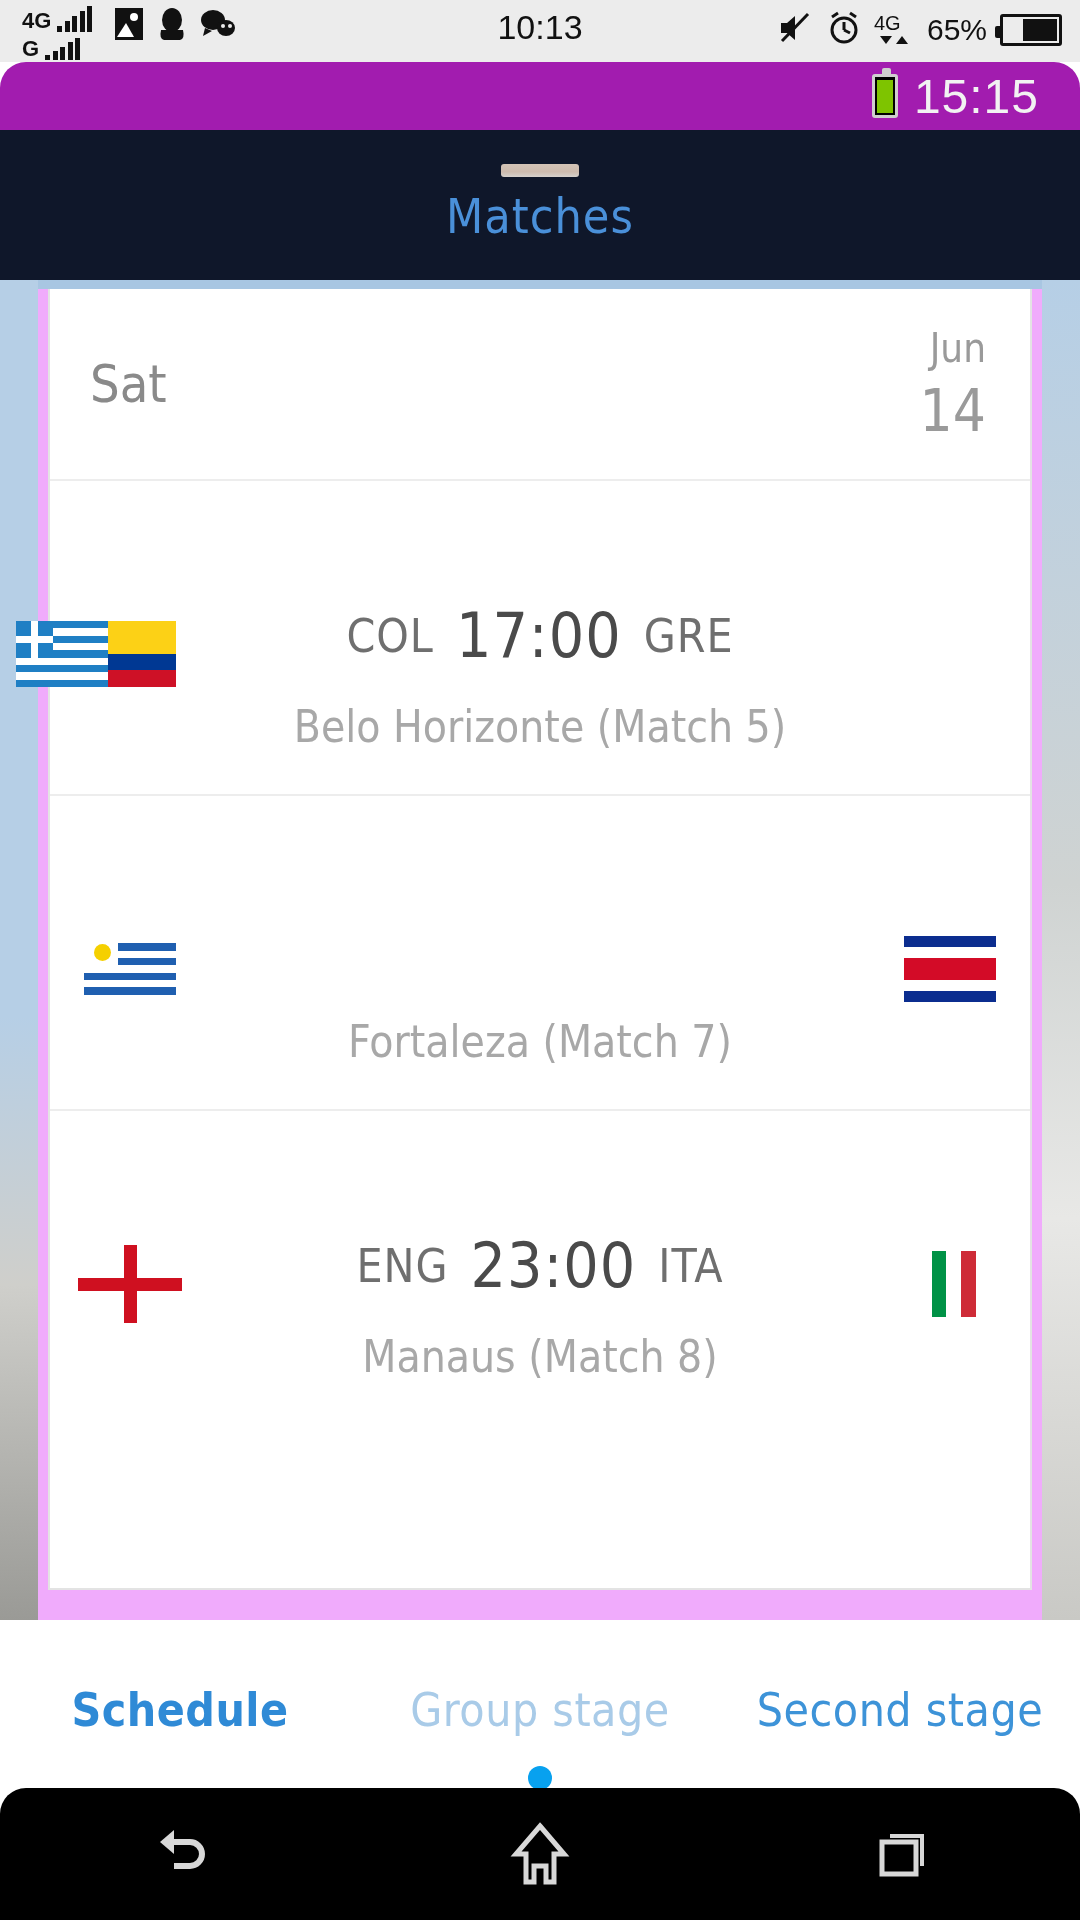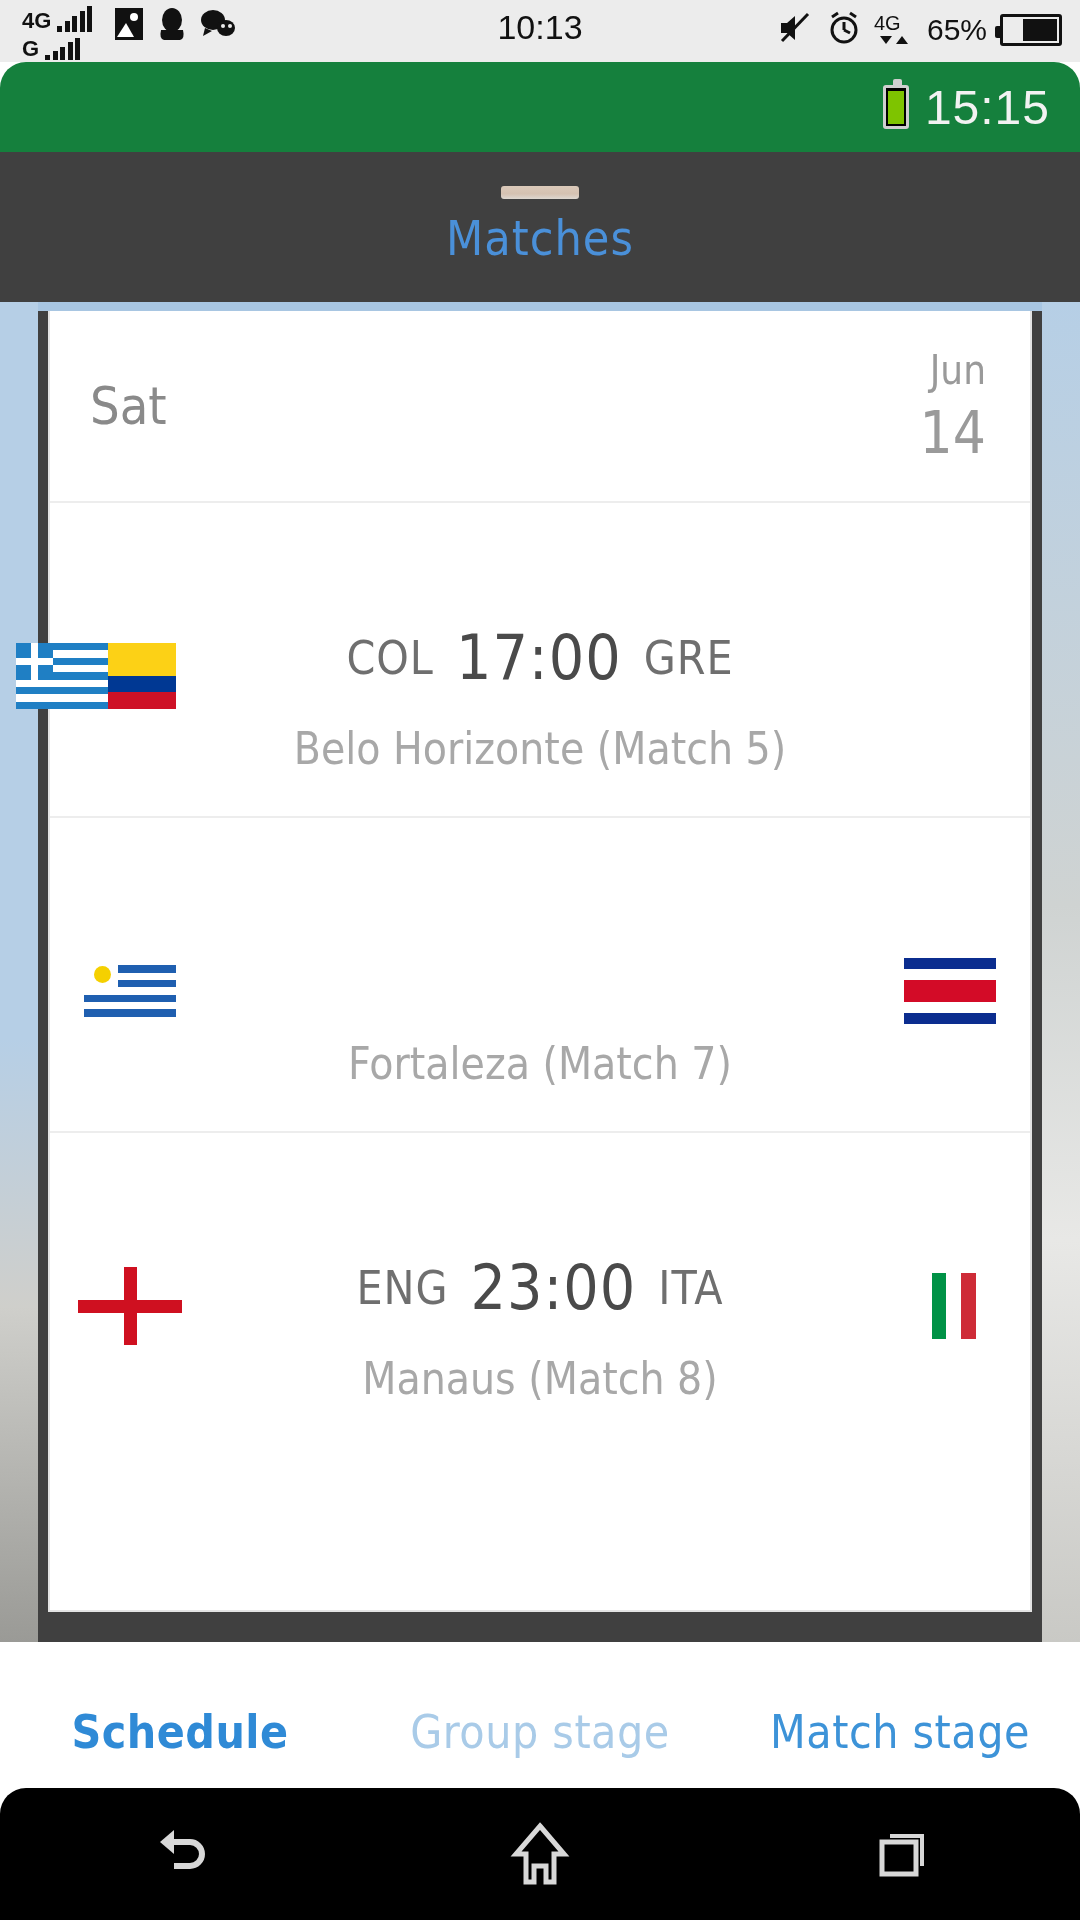--- a/index.html
+++ b/index.html
@@ -35,48 +35,48 @@
   .batt-out{ width:62px; height:32px; border:3px solid #111; border-radius:3px; position:relative; display:flex; align-items:center; }
   .batt-out:after{ content:""; position:absolute; left:-8px; top:9px; width:5px; height:12px; background:#111; border-radius:2px 0 0 2px;}
   .batt-fill{ position:absolute; right:2px; top:2px; bottom:2px; width:60%; background:#111; }
 
   
   .shot{
     position:absolute; left:0; top:62px; width:1080px; height:1858px;
     background:#fff; overflow:hidden;
   }
   .inner-status{
-    position:relative; height:90px; background:#15803d;
+    position:relative; height:68px; background:#a21caf;
     border-radius:26px 26px 0 0;
     display:flex; align-items:center; justify-content:flex-end;
-    padding-right:30px; gap:16px;
+    padding-right:41px; gap:16px;
   }
   .ib-batt{ width:26px; height:44px; border:3px solid #cfcfcf; border-radius:3px; position:relative; background:#000;}
   .ib-batt:before{ content:""; position:absolute; left:7px; top:-9px; width:9px; height:6px; background:#cfcfcf; border-radius:2px 2px 0 0;}
   .ib-batt i{ position:absolute; left:2px; right:2px; bottom:2px; top:3px; background:#7ec400; display:block;}
   .ib-time{ color:#f2f2f2; font-size:48px; font-family:"Liberation Sans",sans-serif; letter-spacing:1px; }
 
   
   .app-header{
-    height:150px; background:#404040; position:relative;
+    height:150px; background:#0f172a; position:relative;
     display:flex; align-items:center; justify-content:center;
   }
   .ghost-logo{
     position:absolute; left:50%; transform:translateX(-50%); top:34px;
     width:78px; height:13px; border-radius:3px;
     background:linear-gradient(180deg,#f6e2cf 0%, #efd8c5 60%, #f9f2ea 100%);
     opacity:.85;
   }
   .app-title{
     font-size:48px; color:#4a90d9; letter-spacing:1px; margin-top:22px;
     font-family:"DejaVu Sans Condensed","Liberation Sans",sans-serif;
   }
 
   
-  .content-wrap{ position:relative; height:1340px; background:#404040; }
+  .content-wrap{ position:relative; height:1340px; background:#f0abfc; }
   .top-rule{ position:absolute; left:0; right:0; top:0; height:9px; background:#a8c6e2; }
   .edge{ position:absolute; top:0; bottom:0; width:38px; }
   .edge.l{ left:0; background:linear-gradient(180deg,#b6cfe6 0%, #b6cfe6 55%, #cfcfcb 75%, #9a9a96 100%); }
   .edge.r{ right:0; background:linear-gradient(180deg,#b6cfe6 0%, #cfd3d2 45%, #e8e8e6 70%, #c9c9c5 100%); }
   .card{
     position:absolute; left:48px; right:48px; top:9px; bottom:30px;
     background:#fff; border:2px solid #e3e3e3; border-top:none;
   }
 
   .date-row{ height:192px; border-bottom:2px solid #ededed; position:relative; }
@@ -297,21 +297,21 @@
         <div class="flag away f-ita"></div>
         <div class="venue">Manaus (Match  8)</div>
       </div>
 
     </div>
   </div>
 
   <div class="tabs">
     <div class="tab active">Schedule</div>
     <div class="tab dim">Group stage</div>
-    <div class="tab norm">Match stage</div>
+    <div class="tab norm">Second stage</div>
     <div class="dot"></div>
   </div>
 
   <div class="navbar">
     <span>
       <svg width="72" height="64" viewBox="0 0 72 64">
           <path d="M16 20 L30 8 L30 32 Z" fill="#d8d8d8"></path>
           <path d="M26 20 H46 A12 12 0 0 1 46 44 H30" fill="none" stroke="#d8d8d8" stroke-width="6"></path>
         </svg>
     </span>

